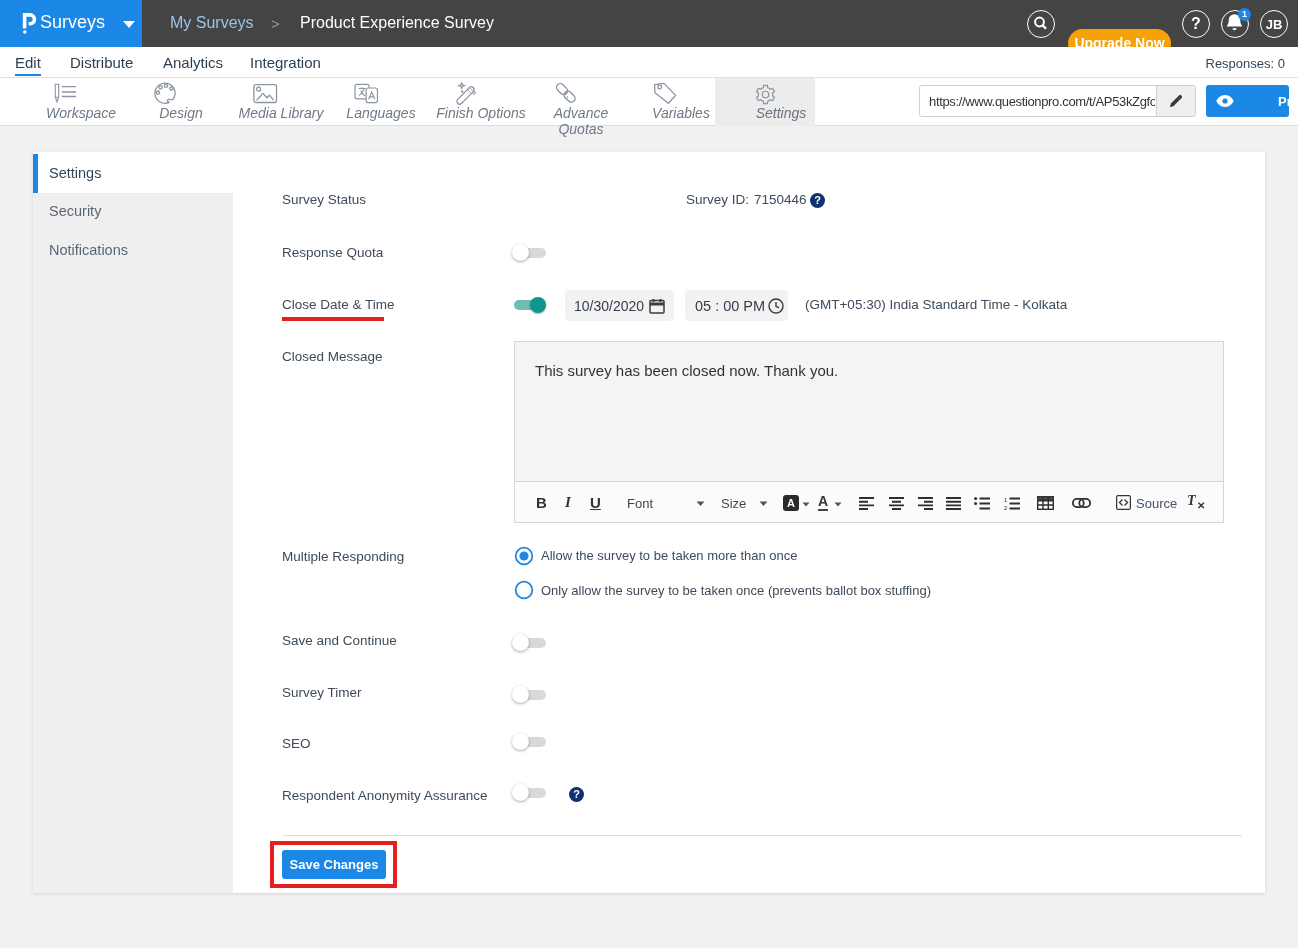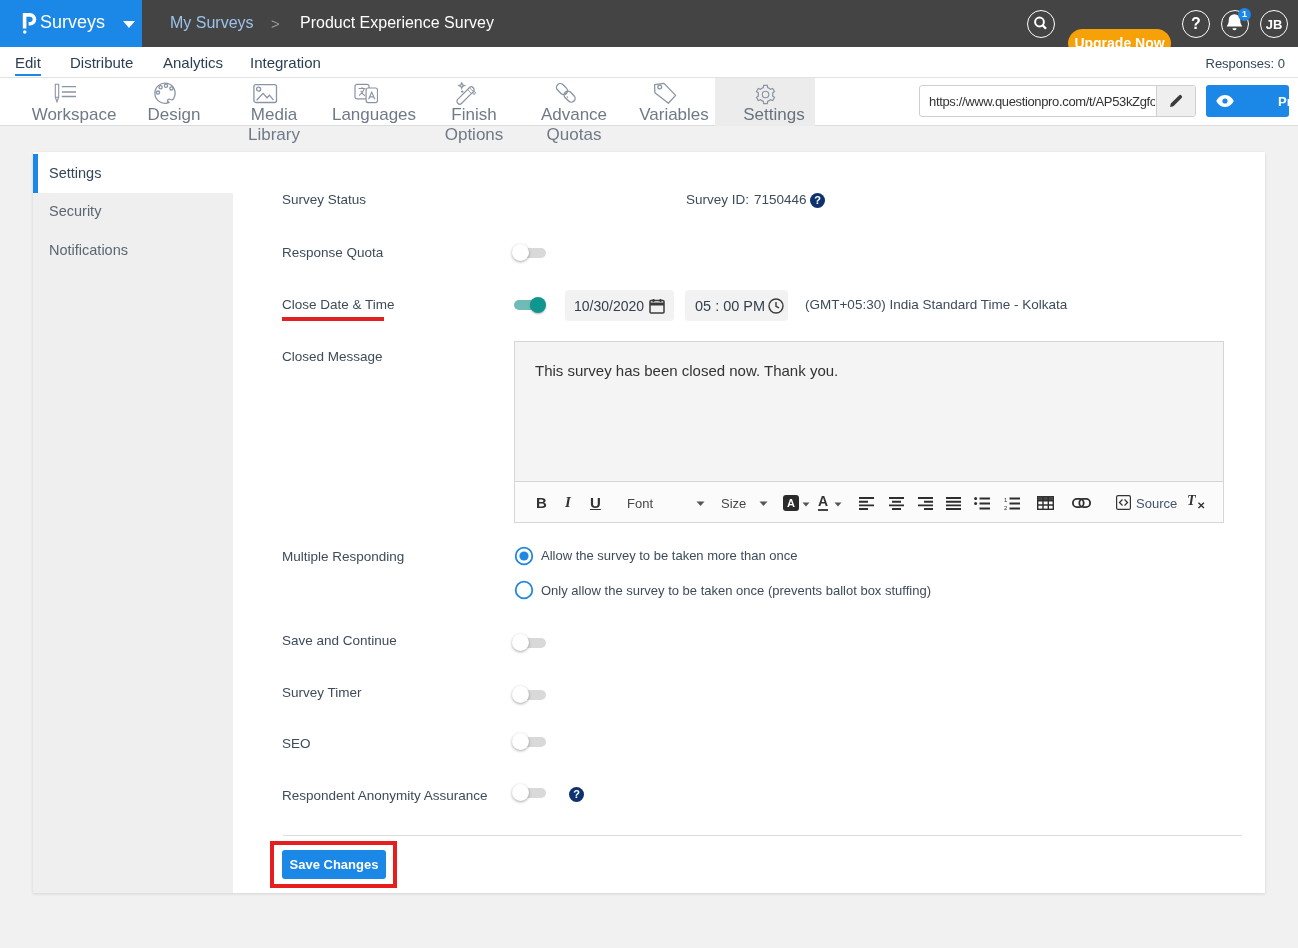--- a/index.html
+++ b/index.html
@@ -20,21 +20,21 @@
 
 .tabrow { position:absolute; left:0; top:47px; width:1298px; height:31px; background:#fff; border-bottom:1px solid #e2e2e2; }
 .tab { position:absolute; top:7px; font-size:15px; color:#2c3e50; }
 .tab.active { border-bottom:2px solid #1b87e6; padding-bottom:3px; }
 .responses { position:absolute; right:13px; top:9px; font-size:13px; color:#33475b; }
 
 .toolrow { position:absolute; left:0; top:78px; width:1298px; height:48px; background:#fff; border-bottom:1px solid #dcdcdc; }
 .titem { position:absolute; top:0; width:100px; height:48px; text-align:center; }
 .titem.sel { background:#ececec; }
 .titem svg { margin-top:4px; width:26px; height:26px; }
-.titem .tlabel { position:absolute; left:9px; top:27px; width:100%; font-size:17px; color:#6f7a87; }
+.titem .tlabel { position:absolute; left:16px; top:27px; width:100%; font-size:14px; color:#6f7a87;font-style:italic; }
 .urlbox { position:absolute; left:919px; top:7px; width:277px; height:32px; border:1px solid #cfcfcf; border-radius:3px; background:#fff;text-align:center; }
 .urlbox .utext { position:absolute; left:9px; top:8px; font-size:13px; letter-spacing:-0.35px; color:#333; white-space:nowrap; overflow:hidden; width:226px; }
 .urlbox .ubtn { position:absolute; right:0; top:0; width:39px; height:30px; background:#efefef; border-left:1px solid #cfcfcf; border-radius:0 3px 3px 0; }
 .preview { position:absolute; left:1206px; top:7px; width:83px; height:32px; background:#1b87e6; border-radius:3px; color:#fff; }
 
 .card { position:absolute; left:33px; top:152px; width:1232px; height:741px; background:#fff; box-shadow:0 1px 3px rgba(0,0,0,0.12); }
 .side-grey { position:absolute; left:0; top:41px; width:200px; height:700px; background:#efefef; }
 .side-item { position:absolute; left:0; width:200px; height:39px; font-size:14.5px; line-height:39px; padding-left:16px; color:#5a6672; }
 .side-item.active { top:2px; background:#fff; border-left:5px solid #1b87e6; color:#33475b; padding-left:11px; width:200px; }
 .flabel { position:absolute; left:249px; font-size:13.5px; color:#3d4b5a; }

